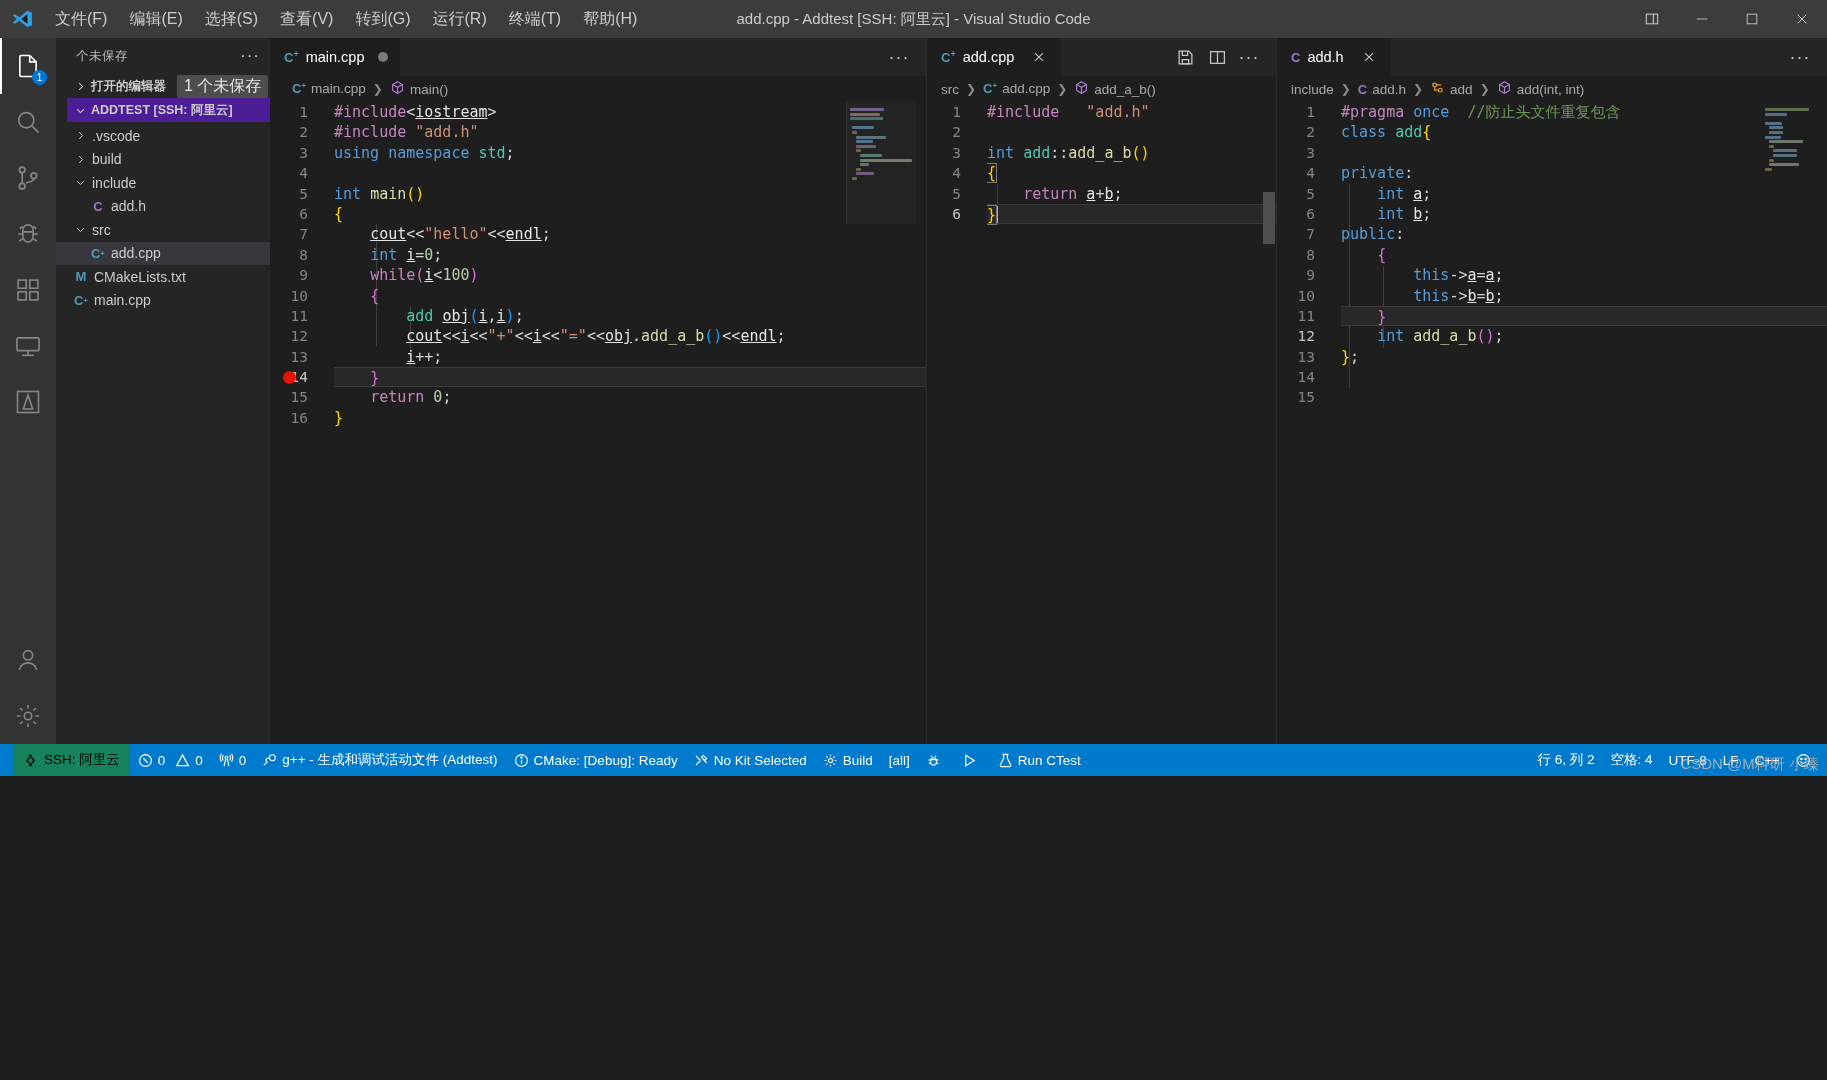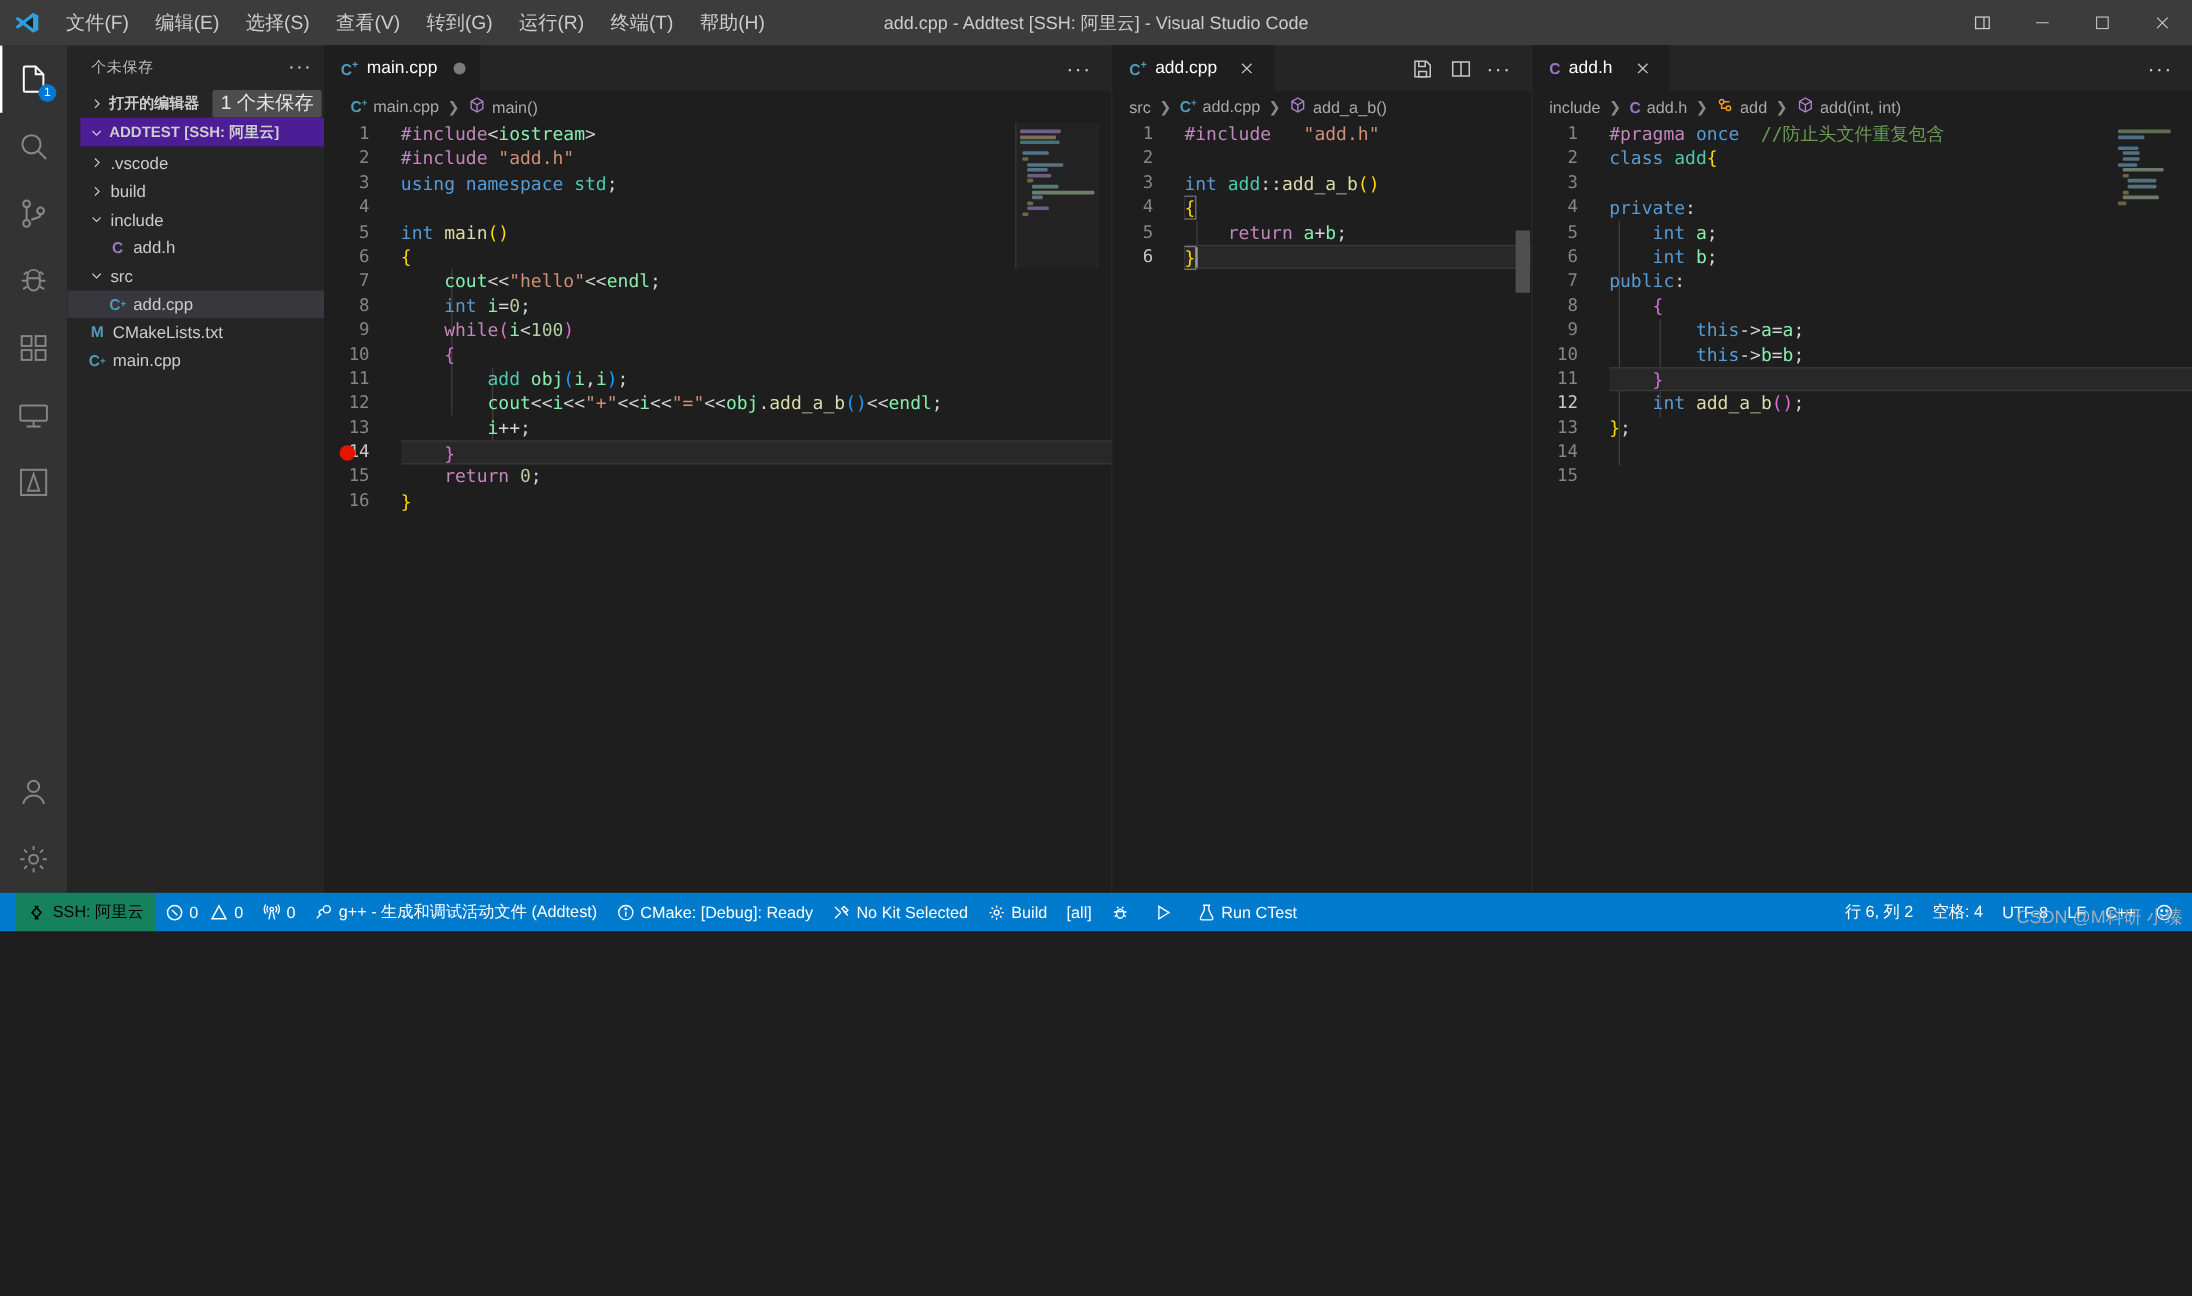--- a/index.html
+++ b/index.html
@@ -149,21 +149,21 @@
     font-family: "DejaVu Sans Mono", "Liberation Mono", monospace; font-size: 15px;
     color: #d4d4d4; position: relative;
   }
   .cl.curline { background: #282828; }
   
   .k  { color: #569cd6; }  
   .kp { color: #c586c0; }  
   .pp { color: #c586c0; }  
   .ty { color: #4ec9b0; }  
   .fn { color: #dcdcaa; }  
-  .va { color: #86efac; }  
+  .va { color: #e5e5e5; text-decoration: underline; }  
   .st { color: #ce9178; }  
   .nu { color: #b5cea8; }  
   .cm { color: #6a9955; }  
   .op { color: #d4d4d4; }
   .br1 { color: #ffd700; }
   .br2 { color: #da70d6; }
   .br3 { color: #179fff; }
 
   .iguide {
     position: absolute; top:0; bottom:0; width: 1px; background: #404040;

